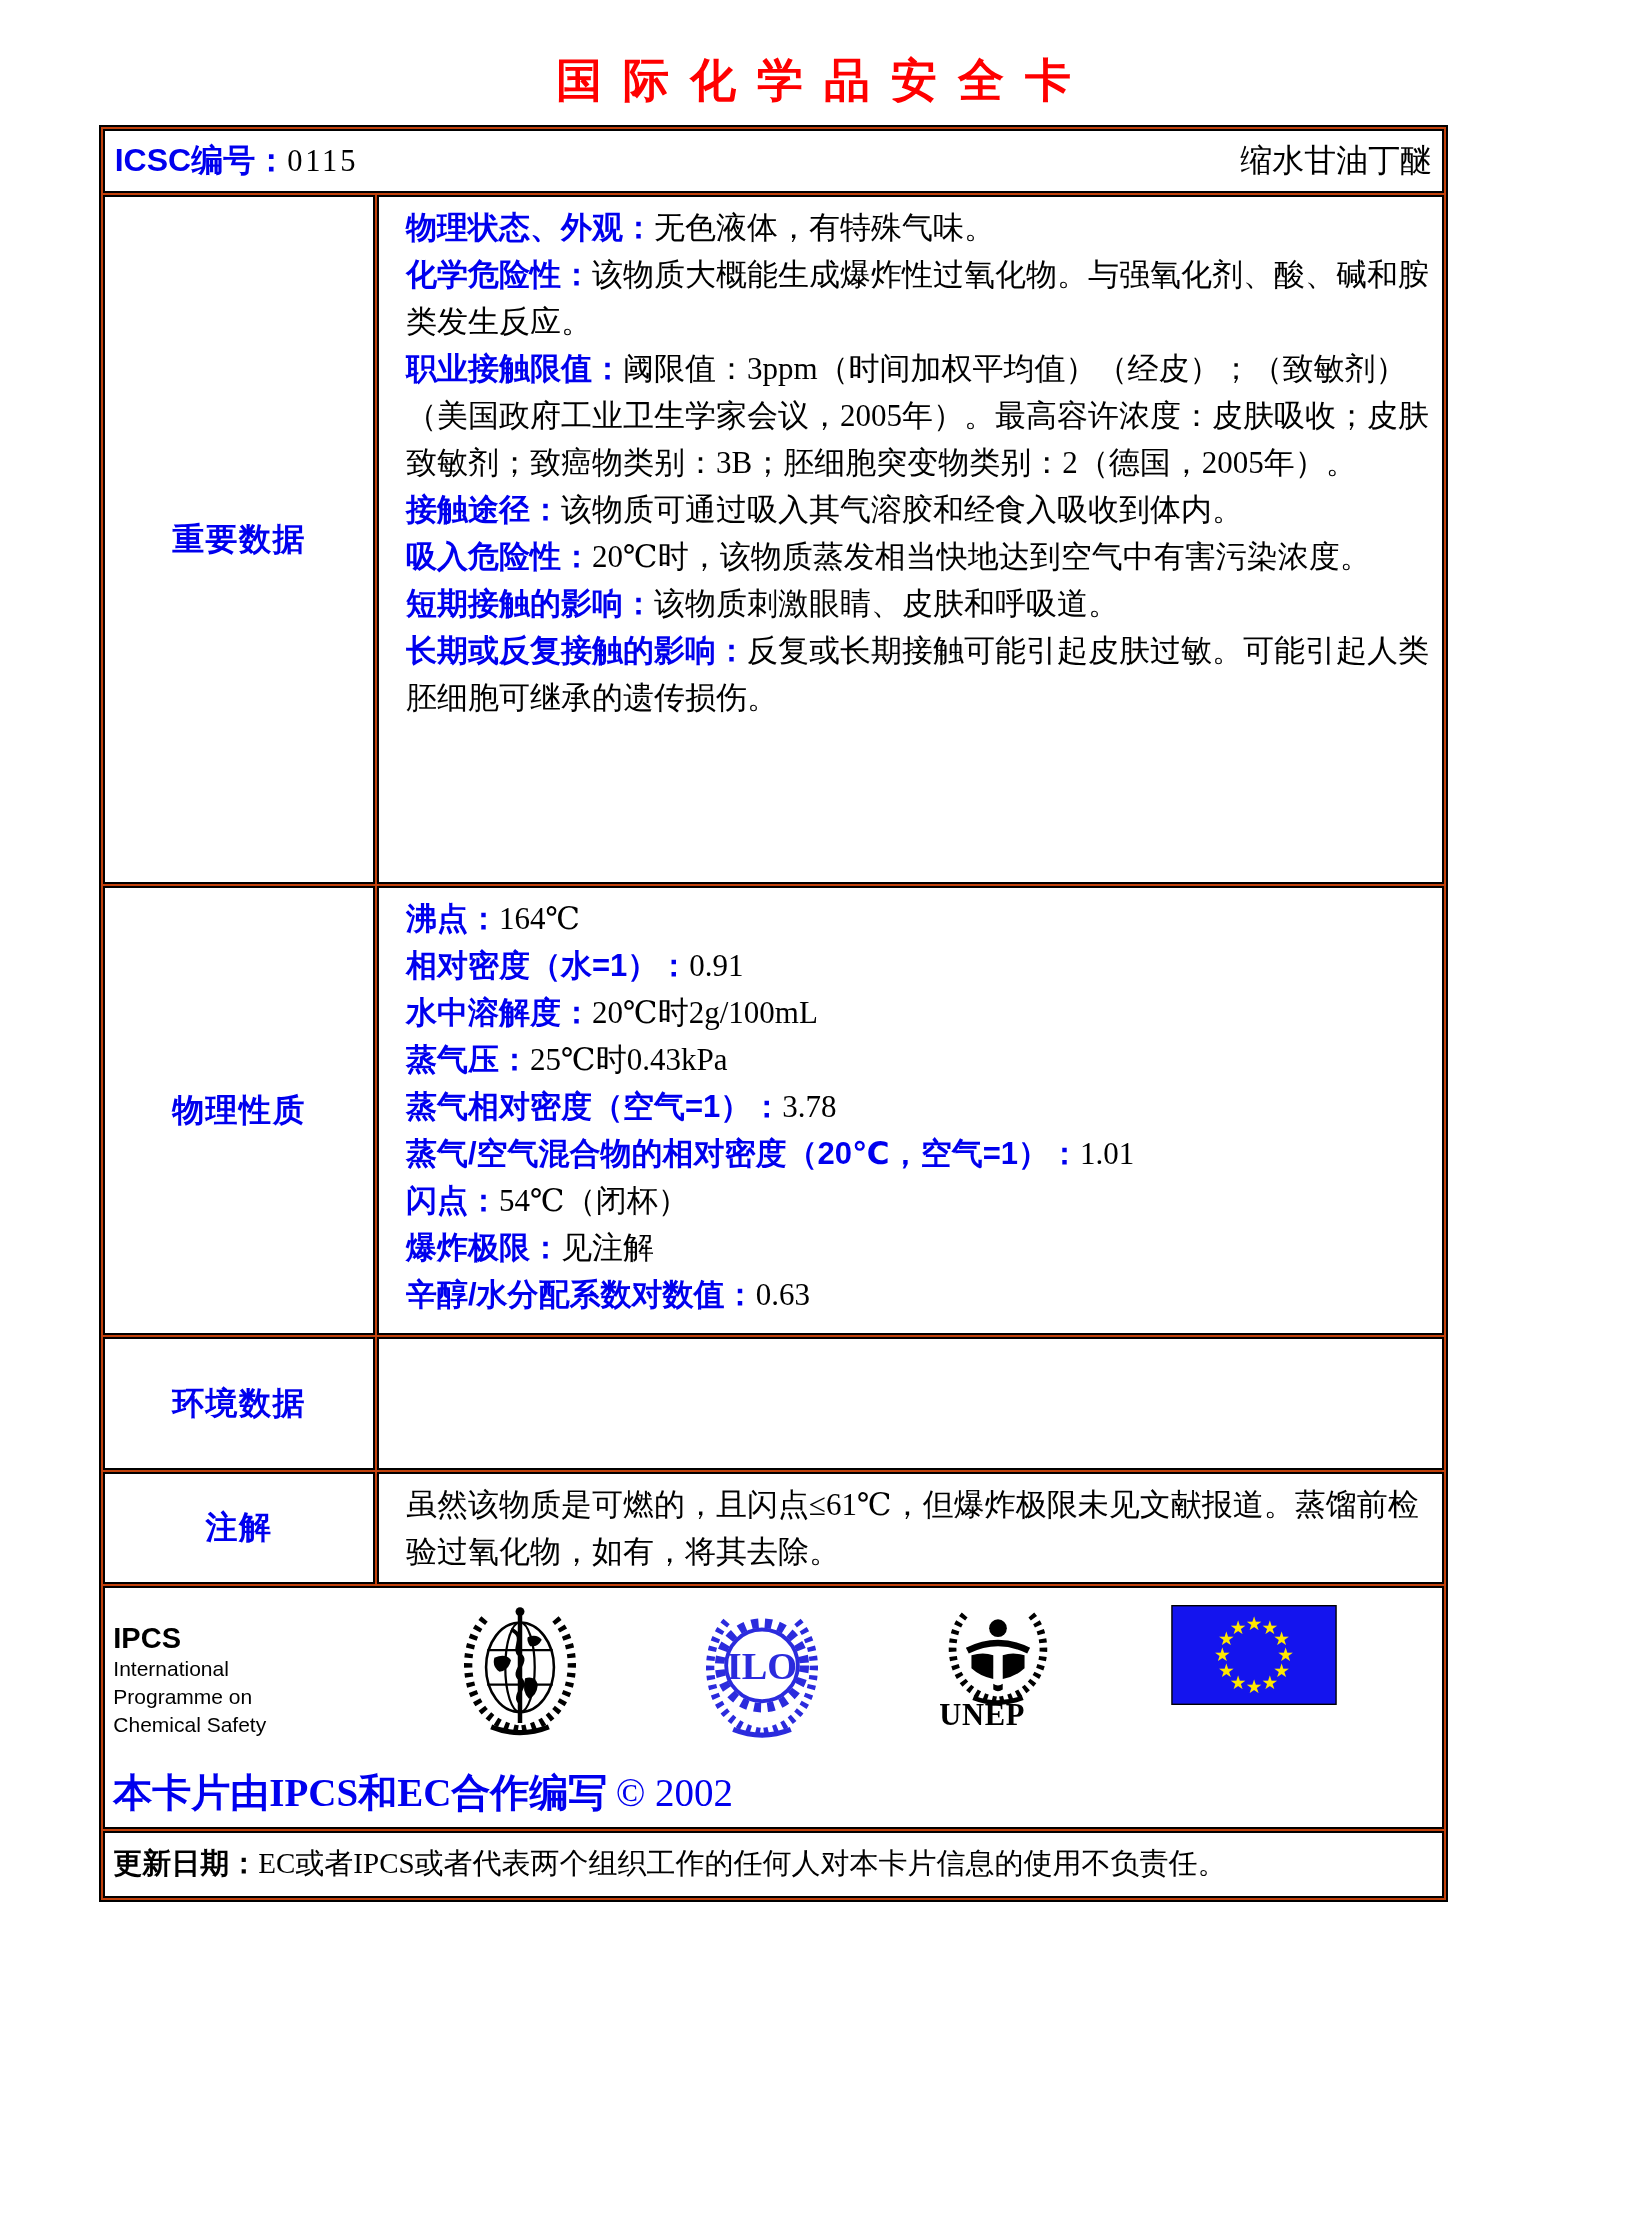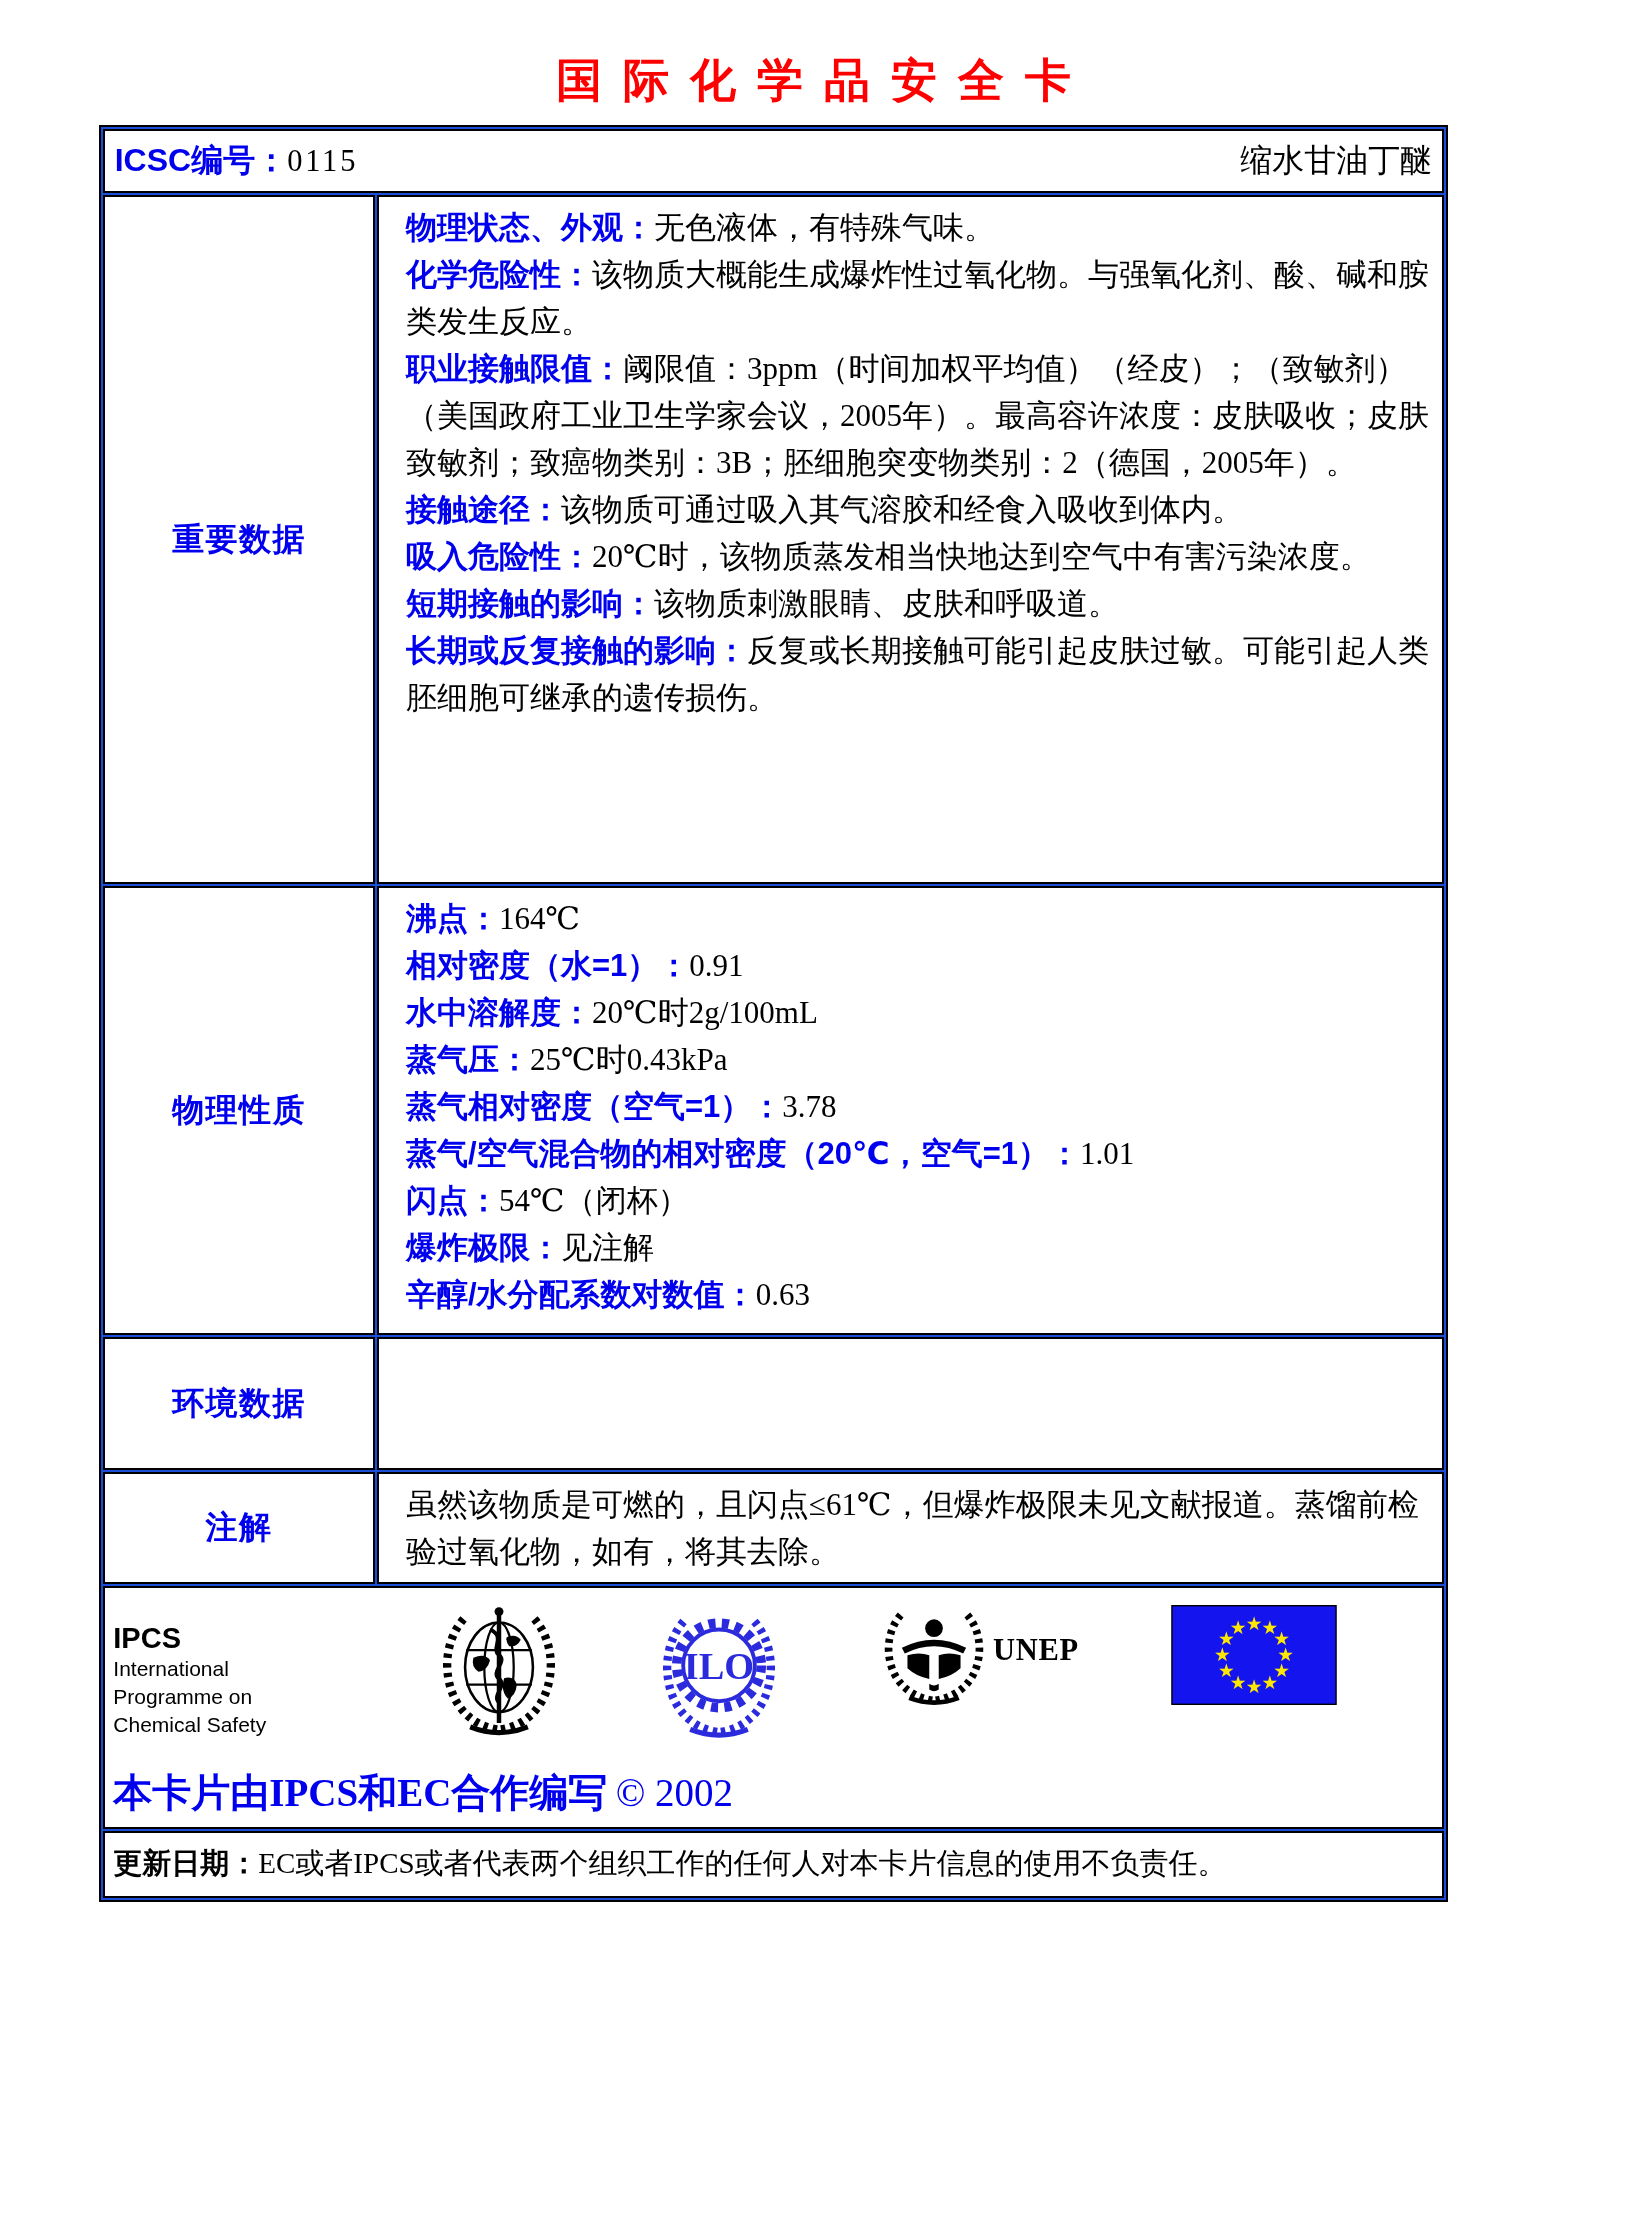--- a/index.html
+++ b/index.html
@@ -21,21 +21,21 @@
     margin-top: 28px;
   }
 
   table.card {
     position: absolute; top: 125px; left: 99px;
     width: 1349px;
     table-layout: fixed;
     border: 2.8px solid #000;
     border-collapse: separate;
     border-spacing: 2.8px;
-    background: #1d4ed8;
+    background: #c2410c;
   }
   col.c-label { width: 272px; }
   td { border: 2.1px solid #000; background: #fff; }
 
   .lbl-blue {
     color: #0000ee;
     font-family: "Liberation Sans", "DejaVu Sans", sans-serif;
     font-weight: bold;
   }
   .val-black { color: #000; }
@@ -74,21 +74,21 @@
   
   .cell-logos { height: 186px; vertical-align: top; padding: 12.5px 0 7px 8.3px; }
   .logos-flex {
     display: flex; align-items: flex-start; justify-content: space-between;
     padding-right: 105px;
   }
   .ipcs-block { width: 229px; font-family: "Liberation Sans", "DejaVu Sans", sans-serif; padding-top: 21px; }
   .ipcs-acronym { font-size: 29px; font-weight: bold; line-height: 33px; }
   .ipcs-line { font-size: 21px; line-height: 28px; }
   .logo-box { display: block; }
-  .unep-block { display: flex; flex-direction: row; align-items: center; }
+  .unep-block { display: flex; flex-direction: column; }
   .unep-text {
     font-family: "Liberation Serif", "DejaVu Serif", serif;
     font-weight: bold; font-size: 30.5px; line-height: 30.5px; margin-top: -4.2px;
     letter-spacing: 0.7px;
   }
   .caption-line {
     margin-top: 26px; text-align: left;
     color: #0000ee; font-size: 39px;
   }
   .caption-main { font-weight: bold; font-family: "Liberation Serif", "DejaVu Serif", serif; }

